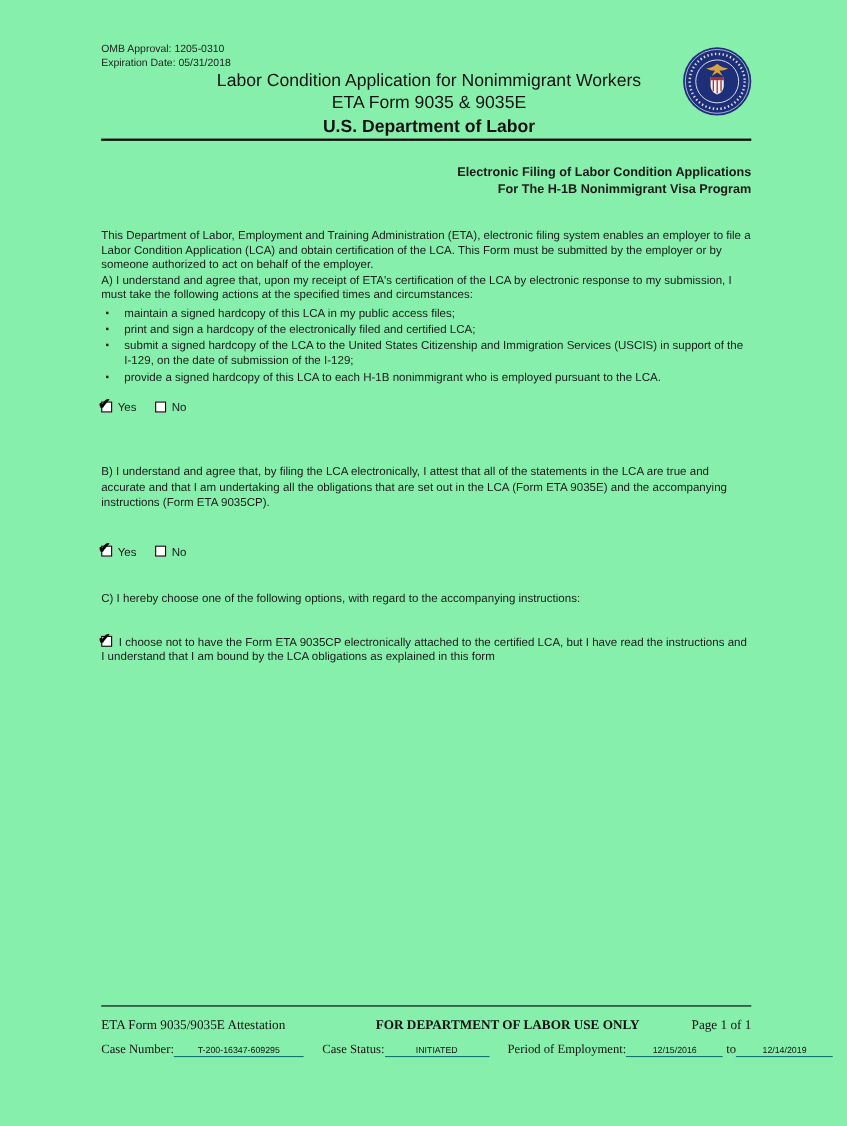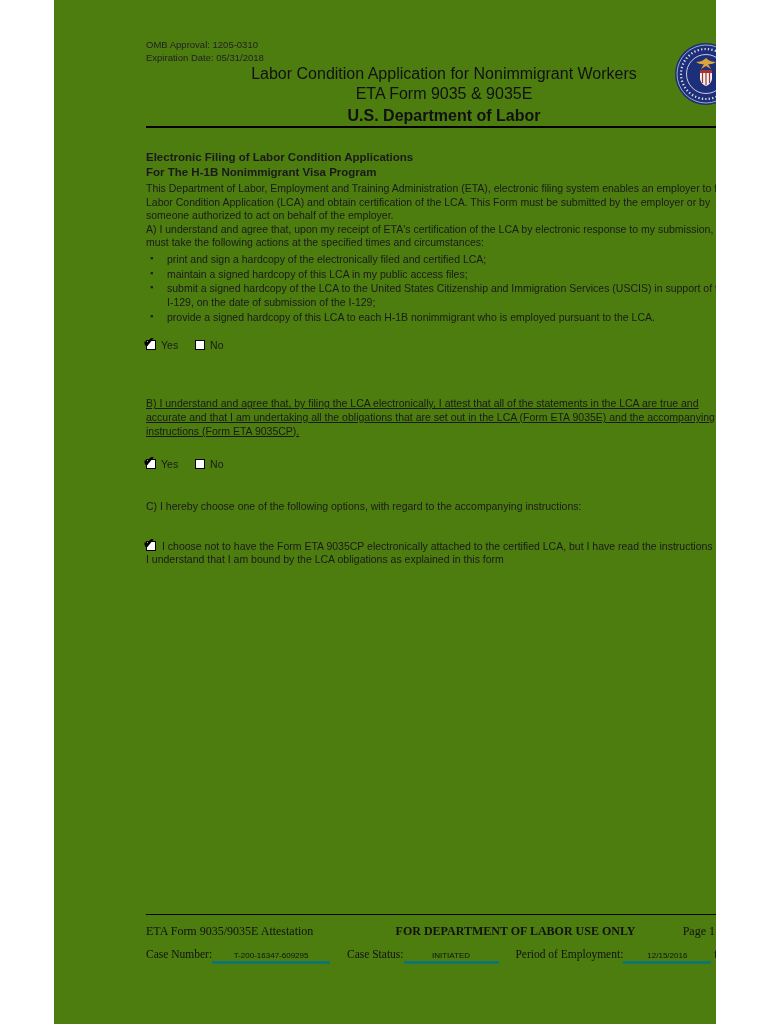--- a/index.html
+++ b/index.html
@@ -1,20 +1,20 @@
 <!DOCTYPE html>
 <html><head>
 <meta charset="utf-8">
 <style>
   * { margin:0; padding:0; box-sizing:border-box; }
   html,body { background:#ffffff; }
   .page {
     position:relative;
-    width:662px; height:1024px;
-    background:#4d7c0f;
+    width:770px; height:1024px;
+    background:#86efac;
     font-family:"Liberation Sans", sans-serif;
     color:#1a1a1a;
     overflow:hidden;
     margin:0 auto;
   }
   
   .omb-block {
     position:absolute; top:38px; left:92px;
     font-size:9.5px; line-height:1.4; color:#222;
   }
@@ -29,22 +29,22 @@
   .rule-top {
     position:absolute; top:126px; left:92px; width:591px;
     border-top:2px solid #000;
   }
   
   .content {
     position:absolute; top:150px; left:92px; width:591px;
     font-size:10.5px; line-height:1.3; color:#1a1a1a;
   }
   .section-title {
-    text-align:left; font-weight:bold; font-size:11.5px;
-    line-height:1.3; margin-bottom:2px;
+    text-align:right; font-weight:bold; font-size:11.5px;
+    line-height:1.3; margin-bottom:28px;
   }
   .para { }
   .para-tight { margin-bottom:2px; }
   ul.bullets { list-style:none; margin:3px 0 0 4px; }
   ul.bullets li { position:relative; padding-left:17px; margin-bottom:1px; }
   ul.bullets li::before { content:"▪"; position:absolute; left:0; top:0; font-size:9px; }
   .yesno-row { margin-top:15px; margin-bottom:42px; height:16px; }
   .yesno-row .lbl { margin-right:14px; }
   .cb {
     position:relative; display:inline-block;
@@ -72,21 +72,21 @@
     font-family:"Liberation Serif", serif; font-size:12px; color:#111;
   }
   .footer-line1 .dol-use { font-weight:bold;padding-left:35px; }
   .footer-line2 {
     position:absolute; top:948px; left:92px; width:620px;
     font-family:"Liberation Serif", serif; font-size:11.5px; color:#111;
     white-space:nowrap;
   }
   .blank {
     display:inline-block;
-    border-bottom:3px solid #0f766e;
+    border-bottom:1px solid #0f766e;
     font-family:"Liberation Sans", sans-serif;
     font-size:8px; text-align:center;
     padding:0 8px 1px 8px;
     vertical-align:baseline;
     min-width:70px;
   }
   .sp { display:inline-block; width:14px; }
 </style>
 </head>
 <body>
@@ -123,32 +123,32 @@
 
     <div class="section-title">
       <div>Electronic Filing of Labor Condition Applications</div>
       <div>For The H-1B Nonimmigrant Visa Program</div>
     </div>
 
     <p class="para">This Department of Labor, Employment and Training Administration (ETA), electronic filing system enables an employer to file a Labor Condition Application (LCA) and obtain certification of the LCA. This Form must be submitted by the employer or by someone authorized to act on behalf of the employer.</p>
 
     <p class="para-tight">A) I understand and agree that, upon my receipt of ETA's certification of the LCA by electronic response to my submission, I must take the following actions at the specified times and circumstances:</p>
     <ul class="bullets">
+      <li>maintain a signed hardcopy of this LCA in my public access files;</li>
       <li>print and sign a hardcopy of the electronically filed and certified LCA;</li>
-      <li>maintain a signed hardcopy of this LCA in my public access files;</li>
       <li>submit a signed hardcopy of the LCA to the United States Citizenship and Immigration Services (USCIS) in support of the I-129, on the date of submission of the I-129;</li>
       <li>provide a signed hardcopy of this LCA to each H-1B nonimmigrant who is employed pursuant to the LCA.</li>
     </ul>
 
     <div class="yesno-row">
       <span class="cb checked"></span><span class="lbl">Yes</span>
       <span class="cb"></span><span class="lbl">No</span>
     </div>
 
-    <p class="para" style="margin-bottom:20px;text-decoration:underline;">B) I understand and agree that, by filing the LCA electronically, I attest that all of the statements in the LCA are true and accurate and that I am undertaking all the obligations that are set out in the LCA (Form ETA 9035E) and the accompanying instructions (Form ETA 9035CP).</p>
+    <p class="para" style="margin-bottom:32px;">B) I understand and agree that, by filing the LCA electronically, I attest that all of the statements in the LCA are true and accurate and that I am undertaking all the obligations that are set out in the LCA (Form ETA 9035E) and the accompanying instructions (Form ETA 9035CP).</p>
 
     <div class="yesno-row" style="margin-top:0; margin-bottom:26px;">
       <span class="cb checked"></span><span class="lbl">Yes</span>
       <span class="cb"></span><span class="lbl">No</span>
     </div>
 
     <p class="paraC">C) I hereby choose one of the following options, with regard to the accompanying instructions:</p>
 
 
     <div class="option">

